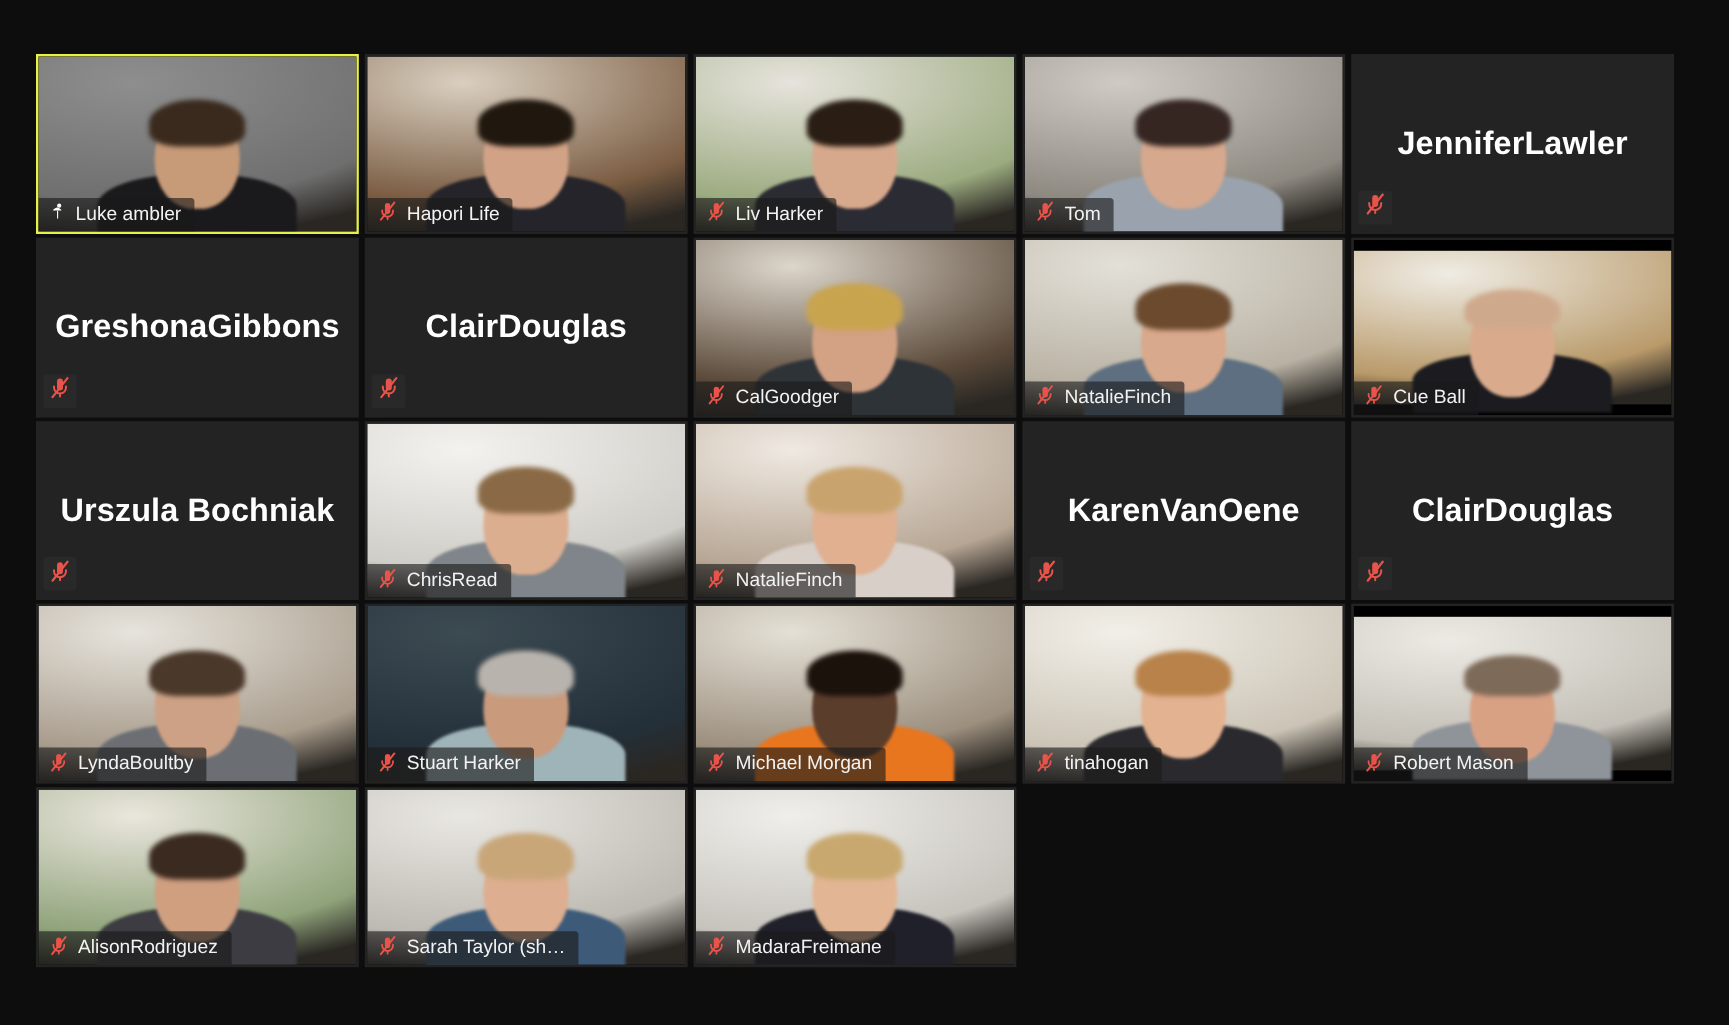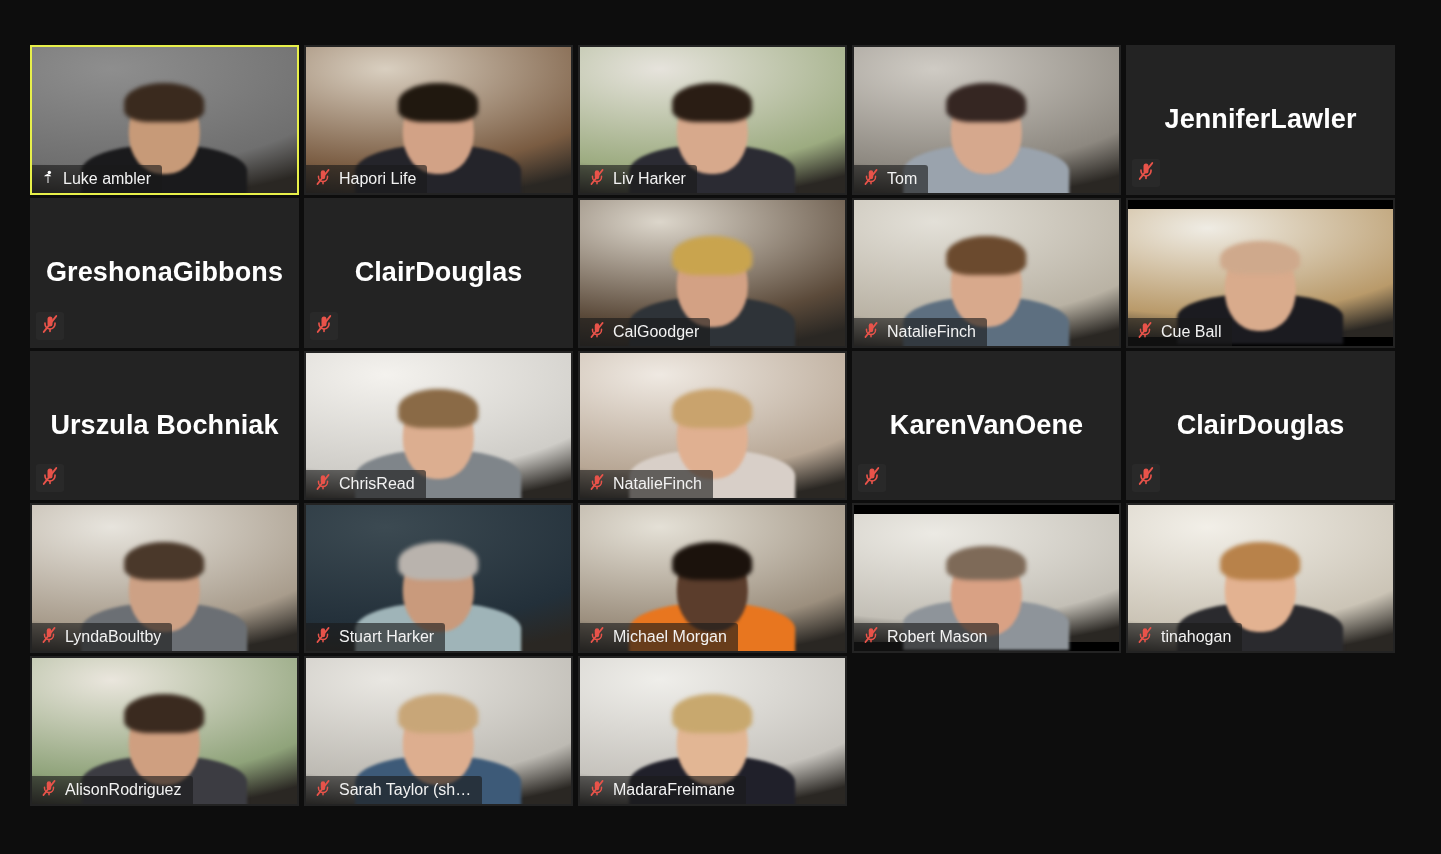--- a/index.html
+++ b/index.html
@@ -499,20 +499,41 @@
               <path d="M12 3a3 3 0 0 1 3 3v6a3 3 0 0 1-6 0V6a3 3 0 0 1 3-3z" fill="#e8534a"></path>
               <path d="M6 11v1a6 6 0 0 0 12 0v-1" stroke="#e8534a" stroke-width="2" fill="none" stroke-linecap="round"></path>
               <path d="M12 18v3" stroke="#e8534a" stroke-width="2" stroke-linecap="round"></path>
               <path d="M4.5 21.5 19.5 2.5" stroke="#e8534a" stroke-width="2.2" stroke-linecap="round"></path>
             </svg></span>
           <span class="name-text">Michael Morgan</span>
         </div>
       </div>
       <div class="tile">
         <div class="video">
+          <div class="feed">
+            <div class="rm" style="background:radial-gradient(120% 90% at 30% 15%, #f2efe8 0%, #cbc4b6 75%, #2a2723 100%);"></div>
+            <div class="person">
+              <div class="torso" style="background:#2a2a2e"></div>
+              <div class="head" style="background:#e3b291"></div>
+              <div class="hair" style="background:#b8824a"></div>
+            </div>
+          </div>
+        </div>
+        <div class="label">
+          <span class="mic-icon"><svg width="18" height="18" viewBox="0 0 24 24">
+              <path d="M12 3a3 3 0 0 1 3 3v6a3 3 0 0 1-6 0V6a3 3 0 0 1 3-3z" fill="#e8534a"></path>
+              <path d="M6 11v1a6 6 0 0 0 12 0v-1" stroke="#e8534a" stroke-width="2" fill="none" stroke-linecap="round"></path>
+              <path d="M12 18v3" stroke="#e8534a" stroke-width="2" stroke-linecap="round"></path>
+              <path d="M4.5 21.5 19.5 2.5" stroke="#e8534a" stroke-width="2.2" stroke-linecap="round"></path>
+            </svg></span>
+          <span class="name-text">tinahogan</span>
+        </div>
+      </div>
+      <div class="tile">
+        <div class="video">
           <div class="feed letterbox">
             <div class="rm" style="background:radial-gradient(120% 90% at 30% 15%, #eceae4 0%, #c3bfb6 75%, #2a2723 100%);"></div>
             <div class="person">
               <div class="torso" style="background:#8e949a"></div>
               <div class="head" style="background:#d9a184"></div>
               <div class="hair" style="background:#7e6a58"></div>
             </div>
           </div>
         </div>
         <div class="label">
@@ -521,41 +542,20 @@
               <path d="M6 11v1a6 6 0 0 0 12 0v-1" stroke="#e8534a" stroke-width="2" fill="none" stroke-linecap="round"></path>
               <path d="M12 18v3" stroke="#e8534a" stroke-width="2" stroke-linecap="round"></path>
               <path d="M4.5 21.5 19.5 2.5" stroke="#e8534a" stroke-width="2.2" stroke-linecap="round"></path>
             </svg></span>
           <span class="name-text">Robert Mason</span>
         </div>
       </div>
       <div class="tile">
         <div class="video">
           <div class="feed">
-            <div class="rm" style="background:radial-gradient(120% 90% at 30% 15%, #f2efe8 0%, #cbc4b6 75%, #2a2723 100%);"></div>
-            <div class="person">
-              <div class="torso" style="background:#2a2a2e"></div>
-              <div class="head" style="background:#e3b291"></div>
-              <div class="hair" style="background:#b8824a"></div>
-            </div>
-          </div>
-        </div>
-        <div class="label">
-          <span class="mic-icon"><svg width="18" height="18" viewBox="0 0 24 24">
-              <path d="M12 3a3 3 0 0 1 3 3v6a3 3 0 0 1-6 0V6a3 3 0 0 1 3-3z" fill="#e8534a"></path>
-              <path d="M6 11v1a6 6 0 0 0 12 0v-1" stroke="#e8534a" stroke-width="2" fill="none" stroke-linecap="round"></path>
-              <path d="M12 18v3" stroke="#e8534a" stroke-width="2" stroke-linecap="round"></path>
-              <path d="M4.5 21.5 19.5 2.5" stroke="#e8534a" stroke-width="2.2" stroke-linecap="round"></path>
-            </svg></span>
-          <span class="name-text">tinahogan</span>
-        </div>
-      </div>
-      <div class="tile">
-        <div class="video">
-          <div class="feed">
             <div class="rm" style="background:radial-gradient(120% 90% at 30% 15%, #eae6dd 0%, #8fa37a 75%, #2a2723 100%);"></div>
             <div class="person">
               <div class="torso" style="background:#3c3c42"></div>
               <div class="head" style="background:#cf9f80"></div>
               <div class="hair" style="background:#3a2a1f"></div>
             </div>
           </div>
         </div>
         <div class="label">
           <span class="mic-icon"><svg width="18" height="18" viewBox="0 0 24 24">

